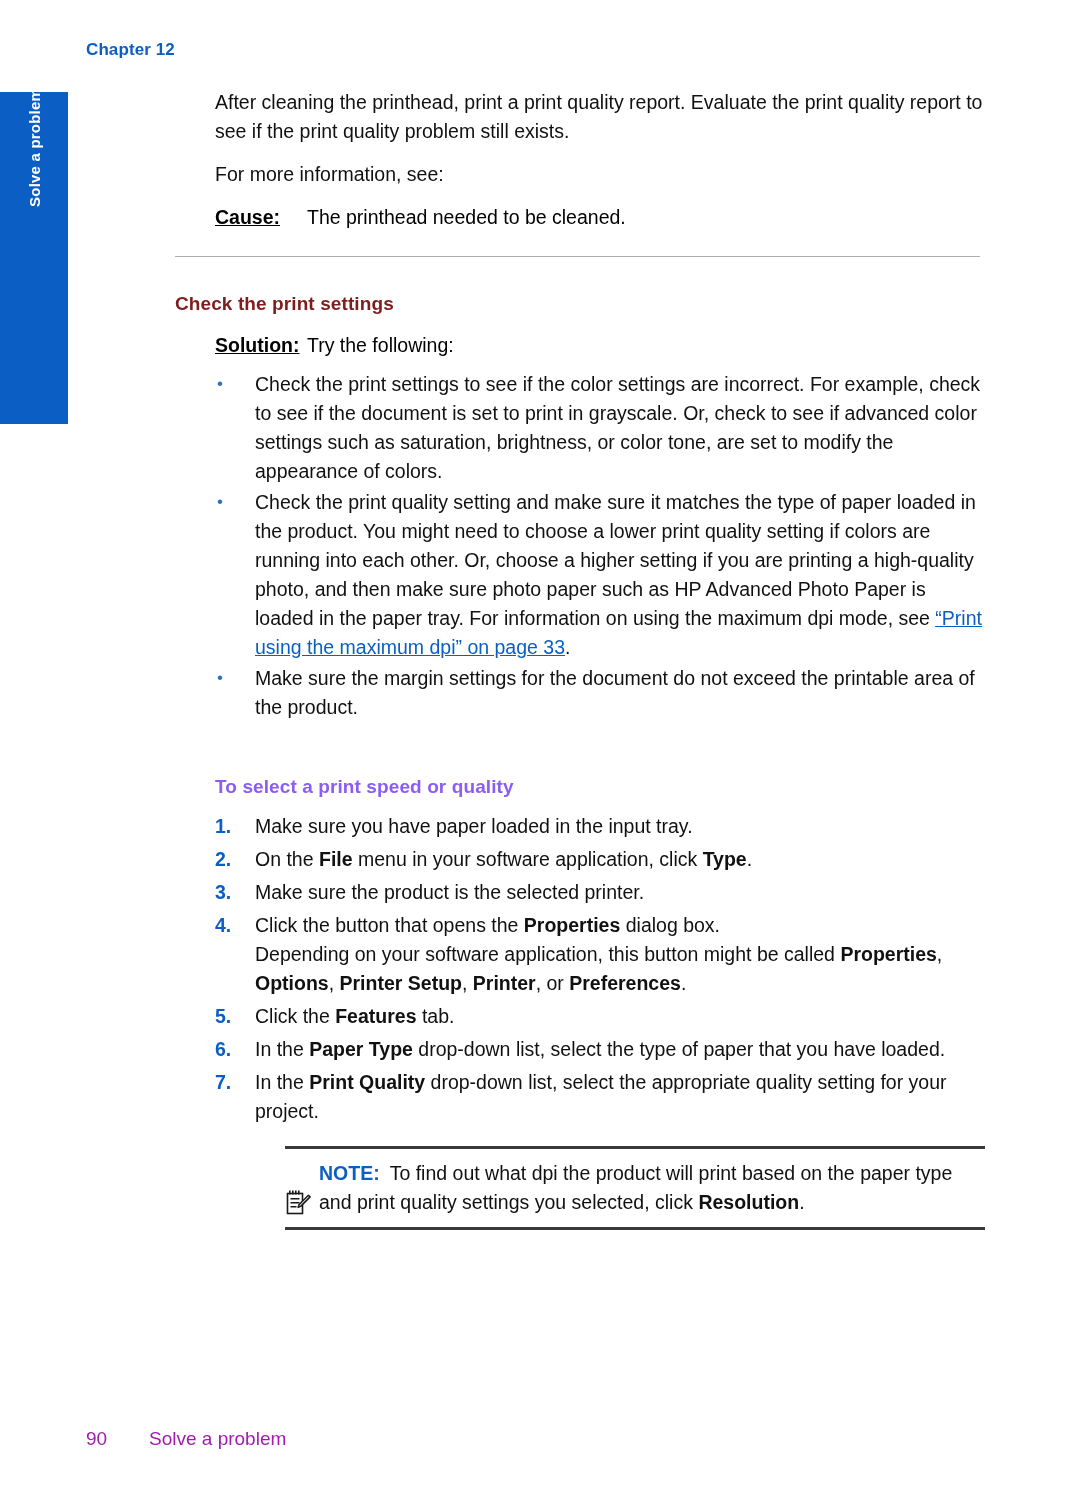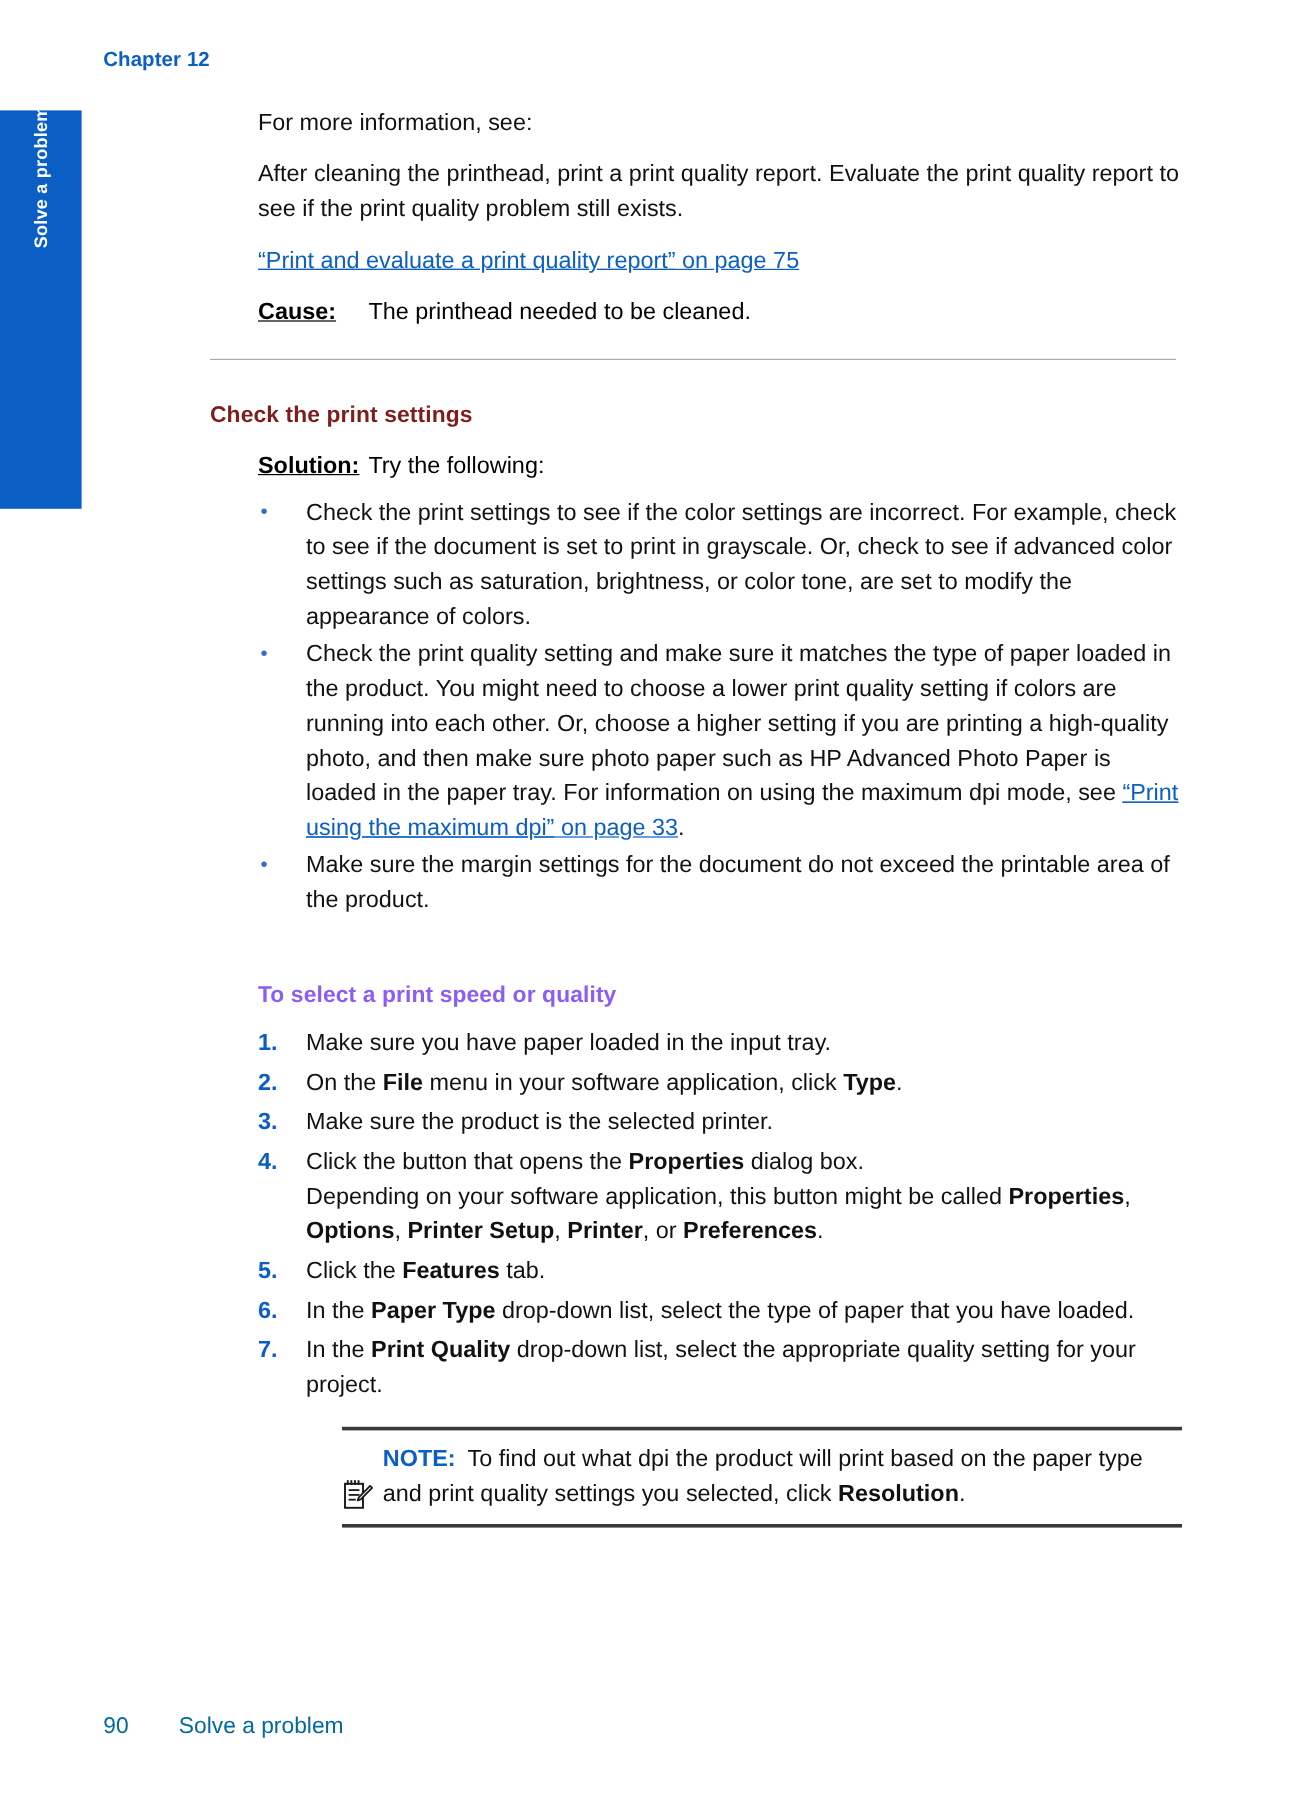--- a/index.html
+++ b/index.html
@@ -209,21 +209,21 @@
     margin-right: 10px;
   }
 
   
   .footer {
     position: absolute;
     left: 86px;
     bottom: 45px;
     display: flex;
     align-items: flex-end;
-    color: #0369a1;
+    color: #a21caf;
     font-size: 19px;
     margin-top: 12px;
   }
   .footer .page-number {
     width: 63px;
     flex: 0 0 auto;
   }
   .footer .footer-title {
     flex: 0 0 auto;
   }
@@ -232,27 +232,24 @@
 <body>
 
 <div class="chapter-header">Chapter 12</div>
 
 <div class="side-tab">
   <div class="side-tab-label">Solve a problem</div>
 </div>
 
 <div class="content">
 
+  <p class="body">After cleaning the printhead, print a print quality report. Evaluate the print quality report to see if the print quality problem still exists.</p>
+
   <p class="body">For more information, see:</p>
 
-  <p class="body">After cleaning the printhead, print a print quality report. Evaluate the print quality report to see if the print quality problem still exists.</p>
-
-  <p class="body">
-    <a class="link" href="#"><span class="quoted">“Print and evaluate a print quality report”</span><span> on page 75</span></a>
-  </p>
 
   <div class="deflist">
     <span class="term">Cause:</span>
     <span class="desc">The printhead needed to be cleaned.</span>
   </div>
 
   <hr class="section-rule">
 
   <h2 class="blue-head">Check the print settings</h2>
 

